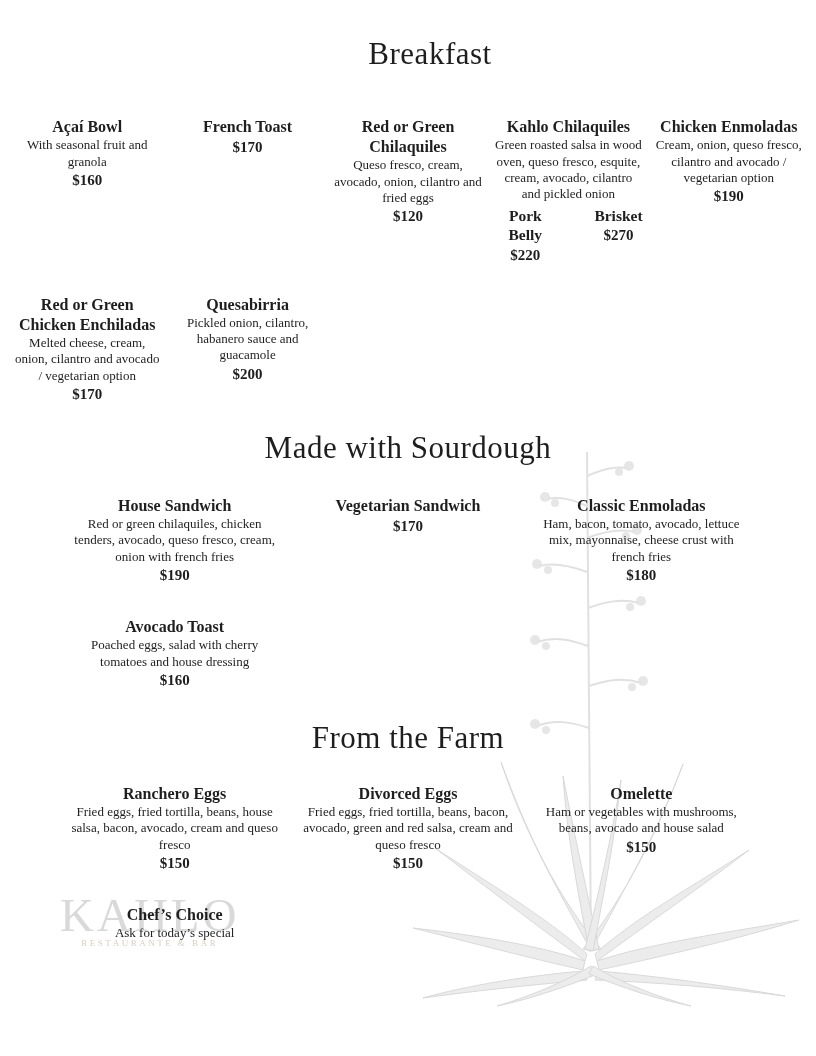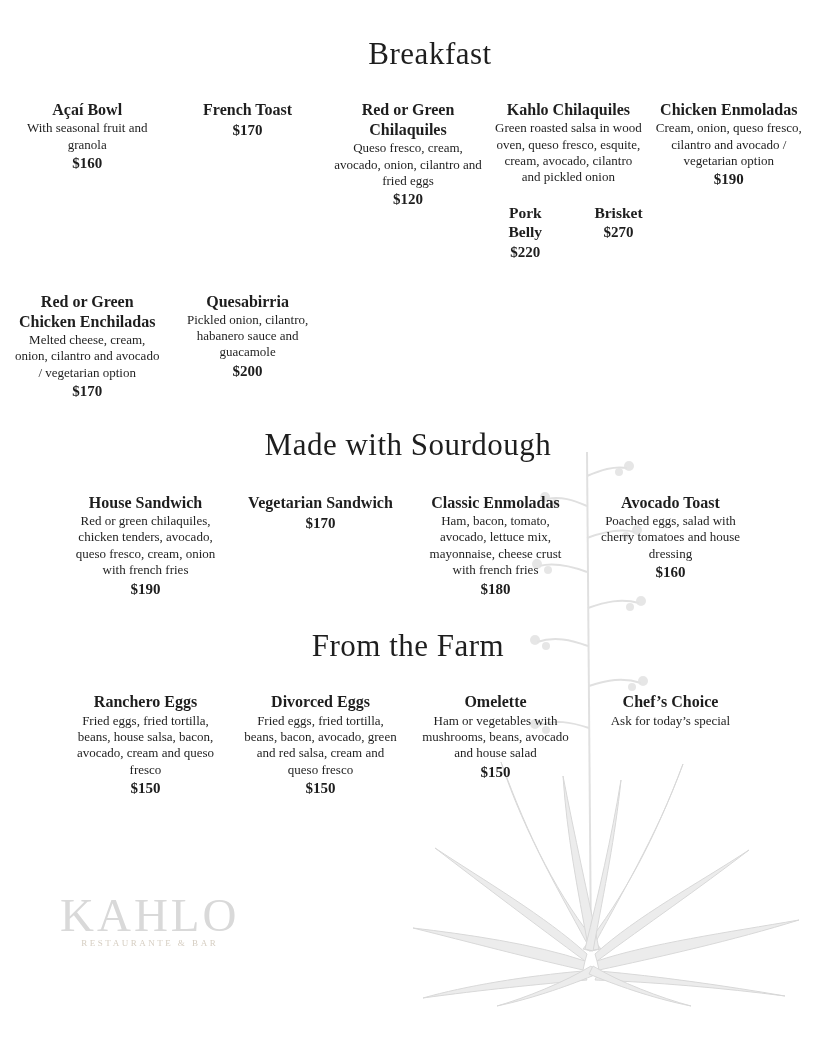--- a/index.html
+++ b/index.html
@@ -14,53 +14,53 @@
   }
   .content { position: relative; z-index: 1; padding-top: 36px; }
 
   .section-title {
     text-align: center;
     font-weight: 400;
     font-size: 31px;
     letter-spacing: 0.5px;
     color: #1e1e1e;
   }
-  .title-breakfast { margin-bottom: 28px; padding-left: 44px; }
+  .title-breakfast { margin-bottom: 45px; padding-left: 44px; }
   .title-sourdough { margin-top: 26px; margin-bottom: 30px; }
   .title-farm { margin-top: 30px; margin-bottom: 28px; }
 
   .grid-3 {
     width: 790px;
     margin: 0 auto;
     display: grid;
     grid-template-columns: 1fr 1fr 1fr 1fr 1fr;
     column-gap: 12px;
     row-gap: 30px;
   }
   .grid-2 {
     width: 680px;
     margin: 0 auto;
     display: grid;
-    grid-template-columns: 1fr 1fr 1fr 1fr;
+    grid-template-columns: 1fr 1fr 1fr;
     column-gap: 20px;
     row-gap: 32px;
   }
   .cell { display: flex; justify-content: center; align-items: flex-start; }
   .col-2 { grid-column: 2; }
 
   .item { max-width: 248px; text-align: center; line-height: 1.26; }
   .item-name  { font-weight: 700; font-size: 16px; }
   .item-desc  { font-size: 13px; }
   .item-price { font-weight: 700; font-size: 15px; margin-top: 1px; }
 
   .variants {
     display: flex;
     justify-content: center;
     gap: 38px;
-    margin-top: 17px;
+    margin-top: 3px;
   }
   .variant { text-align: center; }
   .variant-label { font-weight: 700; font-size: 15.5px; }
 
   
   .wm-agave {
     position: absolute;
     left: 405px;
     top: 446px;
     width: 402px;

